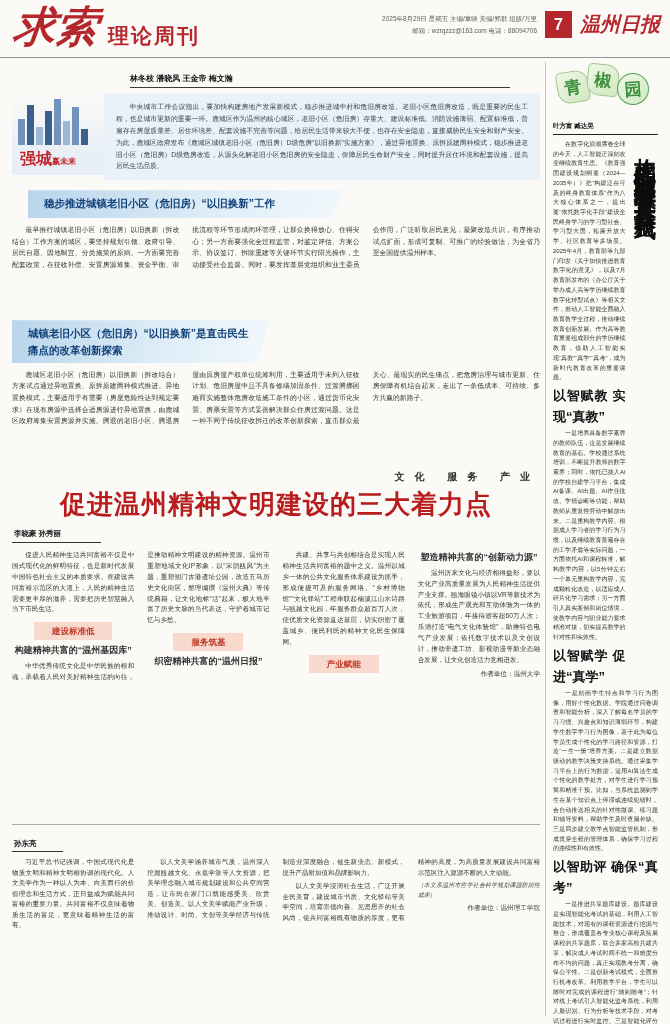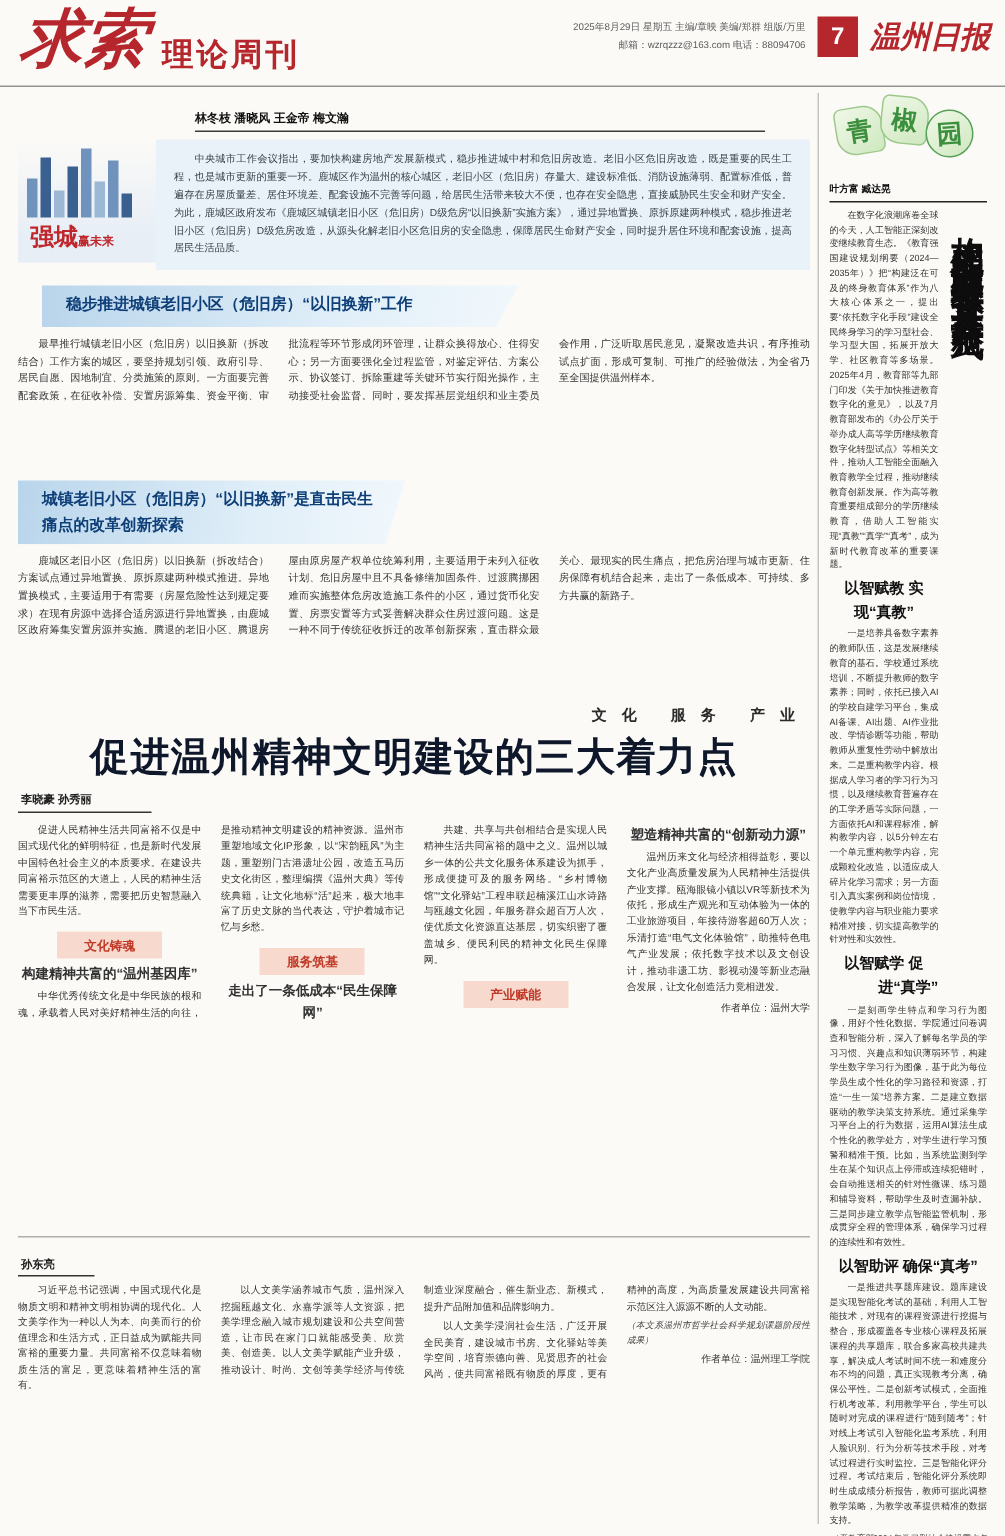--- a/index.html
+++ b/index.html
@@ -43,21 +43,21 @@
   .band.w2{width:318px;margin-left:16px;}
   .section-text{margin-top:6px;column-count:3;column-gap:13px;font-size:6.8px;line-height:1.7;
         text-align:justify;color:#333;overflow:hidden;}
   .section-text.h1{height:74px;}
   .section-text.h2{height:86px;}
   .section-text p{margin:0;text-indent:2em;}
   
   .middle{position:absolute;left:12px;top:470px;width:528px;}
   .kicker{text-align:right;font-size:10px;font-weight:bold;letter-spacing:10px;color:#2a2a2a;}
   .mid-headline{text-align:center;font-family:"Liberation Serif",serif;font-weight:900;font-size:26px;
-        margin-top:3px;letter-spacing:1px;color:#0f172a;}
+        margin-top:3px;letter-spacing:1px;color:#b91c1c;}
   .mid-byline{display:inline-block;font-size:7.5px;font-weight:bold;border-bottom:1.5px solid #333;
         padding:5px 40px 3px 2px;text-align:center;}
   .mid-cols{margin-top:7px;column-count:4;column-gap:13px;font-size:6.6px;line-height:1.65;
         text-align:justify;color:#333;height:258px;overflow:hidden;}
   .mid-cols p{margin:0 0 3px;text-indent:2em;}
   .tag{display:block;width:fit-content;margin:7px auto 3px;background:#f7d9ce;color:#c03a28;
         font-weight:bold;font-size:8.5px;padding:2px 18px;}
   .tag-sub{text-align:center;font-weight:bold;font-size:9px;margin:0 0 4px;text-indent:0!important;}
   .unit-line{text-align:right;font-size:6.6px;margin-top:3px;text-indent:0!important;}
   
@@ -78,21 +78,21 @@
         color:#3c8f3c;font-family:"Liberation Serif",serif;font-weight:bold;font-size:17px;}
   .leaf.l1{left:4px;top:9px;transform:rotate(-9deg);}
   .leaf.l2{left:34px;top:2px;transform:rotate(6deg);}
   .leaf.l3{left:64px;top:11px;transform:rotate(-4deg);border-radius:50%;border:1.5px solid #57a057;}
   .gc-authors{font-size:6.5px;font-weight:bold;color:#111;border-bottom:1.5px solid #222;
         padding-bottom:3px;margin:4px 0 5px;}
   .gc-body{font-size:6px;line-height:1.62;text-align:justify;color:#333;height:884px;overflow:hidden;}
   .gc-body p{margin:0 0 2px;text-indent:2em;}
   .vtitle{float:right;writing-mode:vertical-rl;font-family:"Liberation Serif",serif;font-weight:900;
         font-size:22px;line-height:1.2;letter-spacing:3px;height:502px;margin:0 0 8px 6px;color:#0d0d0d;}
-  .gc-subhead{font-weight:bold;font-size:10px;text-align:center;margin:8px 0 4px;text-indent:0!important;color:#111;}
+  .gc-subhead{font-weight:bold;font-size:13px;margin:8px 0 4px;text-indent:0!important;color:#111;}
   .gc-foot{font-style:italic;font-size:5.7px;margin-top:5px;text-indent:0!important;color:#444;}
 </style>
 </head>
 <body>
 
 <div class="page">
 
   <div class="header">
     <div class="masthead">
       <div class="qiusuo">求索</div>
@@ -147,25 +147,25 @@
       </div>
     </div>
   </div>
 
   <div class="middle">
     <div class="kicker">文化 服务 产业</div>
     <div class="mid-headline">促进温州精神文明建设的三大着力点</div>
     <div class="mid-byline">李晓豪 孙秀丽</div>
     <div class="mid-cols">
       <p>促进人民精神生活共同富裕不仅是中国式现代化的鲜明特征，也是新时代发展中国特色社会主义的本质要求。在建设共同富裕示范区的大道上，人民的精神生活需要更丰厚的滋养，需要把历史智慧融入当下市民生活。</p>
-      <span class="tag">文化铸魂</span>
+      <span class="tag">建设标准低</span>
       <p class="tag-sub">构建精神共富的“温州基因库”</p>
       <p>中华优秀传统文化是中华民族的根和魂，承载着人民对美好精神生活的向往，是推动精神文明建设的精神资源。温州市重塑地域文化IP形象，以“宋韵瓯风”为主题，重塑朔门古港遗址公园，改造五马历史文化街区，整理编撰《温州大典》等传统典籍，让文化地标“活”起来，极大地丰富了历史文脉的当代表达，守护着城市记忆与乡愁。</p>
       <span class="tag">服务筑基</span>
-      <p class="tag-sub">走出了一条低成本“民生保障网”</p>
+      <p class="tag-sub">织密精神共富的“温州日报”</p>
       <p>共建、共享与共创相结合是实现人民精神生活共同富裕的题中之义。温州以城乡一体的公共文化服务体系建设为抓手，形成便捷可及的服务网络。“乡村博物馆”“文化驿站”工程串联起楠溪江山水诗路与瓯越文化园，年服务群众超百万人次，使优质文化资源直达基层，切实织密了覆盖城乡、便民利民的精神文化民生保障网。</p>
       <span class="tag">产业赋能</span>
       <p class="tag-sub">塑造精神共富的“创新动力源”</p>
       <p>温州历来文化与经济相得益彰，要以文化产业高质量发展为人民精神生活提供产业支撑。瓯海眼镜小镇以VR等新技术为依托，形成生产观光和互动体验为一体的工业旅游项目，年接待游客超60万人次；乐清打造“电气文化体验馆”，助推特色电气产业发展；依托数字技术以及文创设计，推动非遗工坊、影视动漫等新业态融合发展，让文化创造活力竞相迸发。</p>
       <p class="unit-line">作者单位：温州大学</p>
     </div>
   </div>
 
   <div class="bottom">
     <div class="bot-byline">孙东亮</div>

